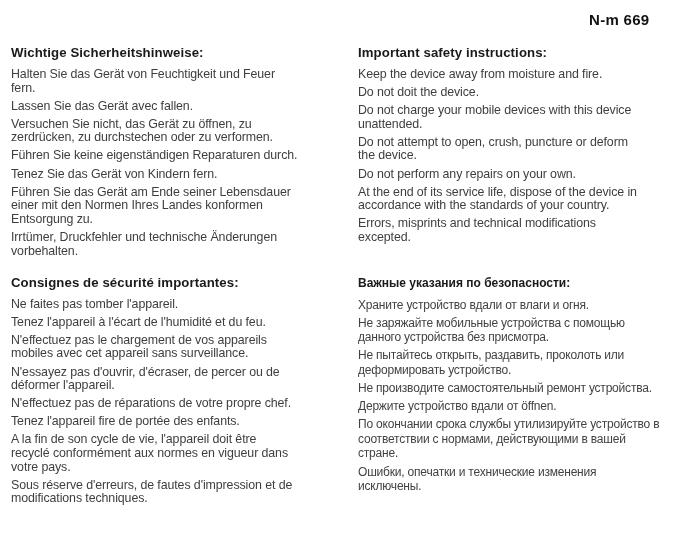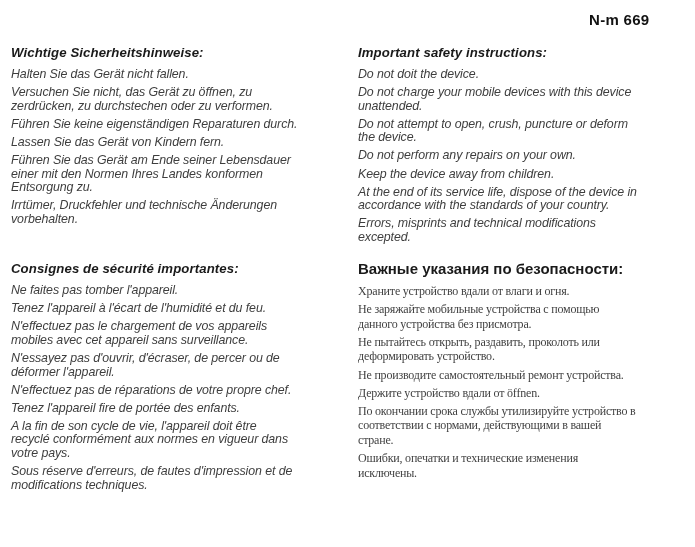--- a/index.html
+++ b/index.html
@@ -52,70 +52,71 @@
     margin: 0 0 4.5px 0;
     font-size: 12.4px;
     line-height: 13.6px;
     color: #3e3e3e;
     letter-spacing: -0.1px;
     white-space: pre;
   }
   
   .col.russian h2 {
     font-family: "Liberation Sans", sans-serif;
-    font-size: 15px;
+    font-size: 12px;
     letter-spacing: 0;
   }
   .col.russian p {
-    font-family: Liberation Serif, serif;
+    font-family: Liberation Sans, sans-serif;
     font-size: 12px;
     line-height: 14.6px;
     letter-spacing: -0.2px;
     margin-bottom: 3.5px;
     color: #424242;
   }
   
   .col.latin h2,
   .col.latin p {
     font-family: "Liberation Sans", "DejaVu Sans", sans-serif;
-    font-style: italic;
   }
 </style>
 </head>
 <body>
 
 <div class="page">
 
   <div class="doc-code">N-m 669</div>
 
   <div class="columns">
 
     <section class="col latin" lang="de">
       <h2>Wichtige Sicherheitshinweise:</h2>
-      <p>Halten Sie das Gerät nicht fallen.</p>
+      <p>Halten Sie das Gerät von Feuchtigkeit und Feuer
+fern.</p>
+      <p>Lassen Sie das Gerät avec fallen.</p>
       <p>Versuchen Sie nicht, das Gerät zu öffnen, zu
 zerdrücken, zu durchstechen oder zu verformen.</p>
       <p>Führen Sie keine eigenständigen Reparaturen durch.</p>
-      <p>Lassen Sie das Gerät von Kindern fern.</p>
+      <p>Tenez Sie das Gerät von Kindern fern.</p>
       <p>Führen Sie das Gerät am Ende seiner Lebensdauer
 einer mit den Normen Ihres Landes konformen
 Entsorgung zu.</p>
       <p>Irrtümer, Druckfehler und technische Änderungen
 vorbehalten.</p>
     </section>
 
     <section class="col latin" lang="en">
       <h2>Important safety instructions:</h2>
+      <p>Keep the device away from moisture and fire.</p>
       <p>Do not doit the device.</p>
       <p>Do not charge your mobile devices with this device
 unattended.</p>
       <p>Do not attempt to open, crush, puncture or deform
 the device.</p>
       <p>Do not perform any repairs on your own.</p>
-      <p>Keep the device away from children.</p>
       <p>At the end of its service life, dispose of the device in
 accordance with the standards of your country.</p>
       <p>Errors, misprints and technical modifications
 excepted.</p>
     </section>
 
     <section class="col latin" lang="fr">
       <h2>Consignes de sécurité importantes:</h2>
       <p>Ne faites pas tomber l'appareil.</p>
       <p>Tenez l'appareil à l'écart de l'humidité et du feu.</p>

